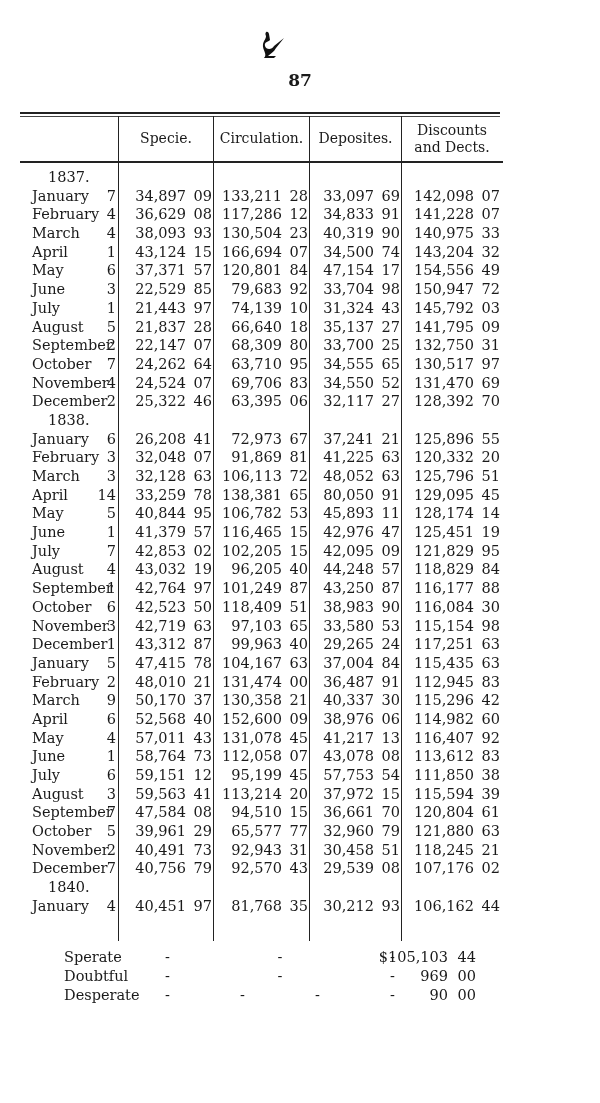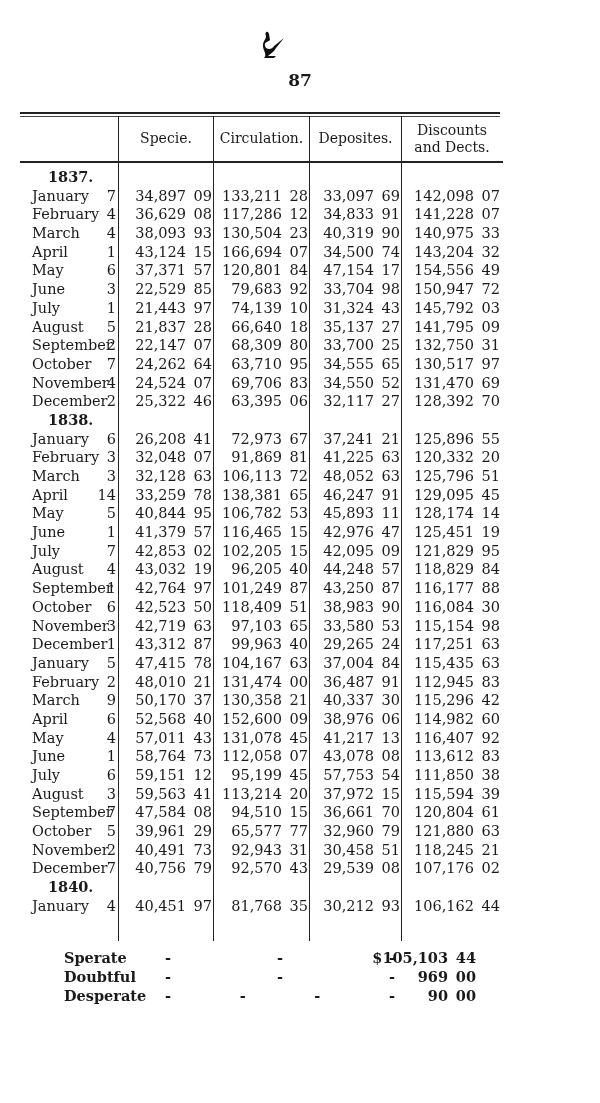--- a/index.html
+++ b/index.html
@@ -9,31 +9,31 @@
   }
   .ornament { position: absolute; left: 254px; top: 30px; width: 36px; height: 40px; }
   .page-num { position: absolute; left: 0; width: 600px; top: 70px; text-align: center; font-size: 17px; font-weight: bold; }
   .rule-top { position: absolute; left: 20px; width: 480px; top: 112px; height: 0; border-top: 2px solid #222; }
   .rule-top2 { position: absolute; left: 20px; width: 480px; top: 116px; height: 0; border-top: 1px solid #444; }
   .rule-head { position: absolute; left: 20px; width: 483px; top: 161px; height: 0; border-top: 2px solid #222; }
   .vline { position: absolute; width: 0; border-left: 1px solid #222; top: 116px; height: 825px; }
   .hdr { position: absolute; top: 116px; height: 45px; display: flex; align-items: center; justify-content: center; text-align: center; font-size: 14px; line-height: 17px; }
   .tbl { position: absolute; left: 0; top: 168px; width: 600px; }
   .row { position: relative; height: 18.7px; font-size: 14.5px; line-height: 18.7px; white-space: nowrap; }
-  .year { position: absolute; left: 48px; font-weight: bold; }
+  .year { position: absolute; left: 48px; }
   .month { position: absolute; left: 32px; }
   .day { position: absolute; left: 96px; width: 20px; text-align: right; }
   .cell { position: absolute; display: flex; }
   .cell .d { text-align: right; }
   .cell .c { text-align: right; width: 22px; margin-left: 4px; }
   .c1 { left: 120px; width: 92px; justify-content: flex-end; }
   .c2 { left: 214px; width: 94px; justify-content: flex-end; }
   .c3 { left: 310px; width: 90px; justify-content: flex-end; }
   .c4 { left: 402px; width: 98px; justify-content: flex-end; }
-  .summary { position: absolute; left: 0; top: 948px; width: 600px; font-weight: bold; }
+  .summary { position: absolute; left: 0; top: 948px; width: 600px; font-weight: normal; }
   .srow { position: relative; height: 19px; font-size: 14.5px; line-height: 19px; }
   .slabel { position: absolute; left: 64px; }
   .dashes { position: absolute; left: 165px; width: 230px; display: flex; justify-content: space-between; }
   .samt { position: absolute; left: 330px; width: 146px; display: flex; justify-content: flex-end; }
   .samt .c { width: 22px; margin-left: 6px; text-align: right; }
 </style>
 </head>
 <body>
 
 <svg class="ornament" viewBox="0 0 36 40">
@@ -371,21 +371,21 @@
       <span class="day">14</span>
       <span class="cell c1">
         <span class="d">33,259</span>
         <span class="c">78</span>
       </span>
       <span class="cell c2">
         <span class="d">138,381</span>
         <span class="c">65</span>
       </span>
       <span class="cell c3">
-        <span class="d">46,247</span>
+        <span class="d">80,050</span>
         <span class="c">91</span>
       </span>
       <span class="cell c4">
         <span class="d">129,095</span>
         <span class="c">45</span>
       </span>
     </div>
     <div class="row">
       <span class="month">May</span>
       <span class="day">5</span>

